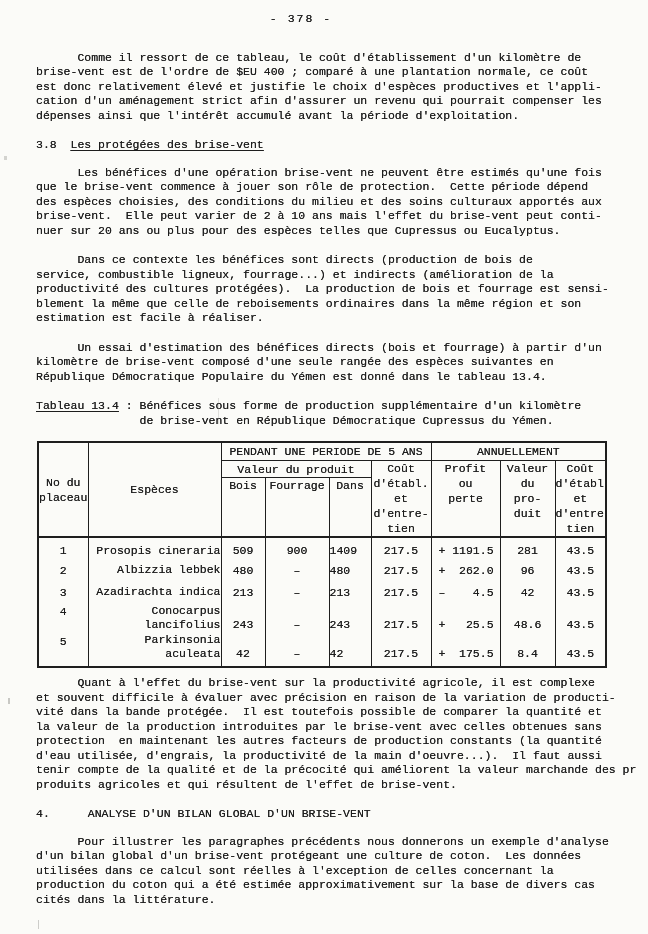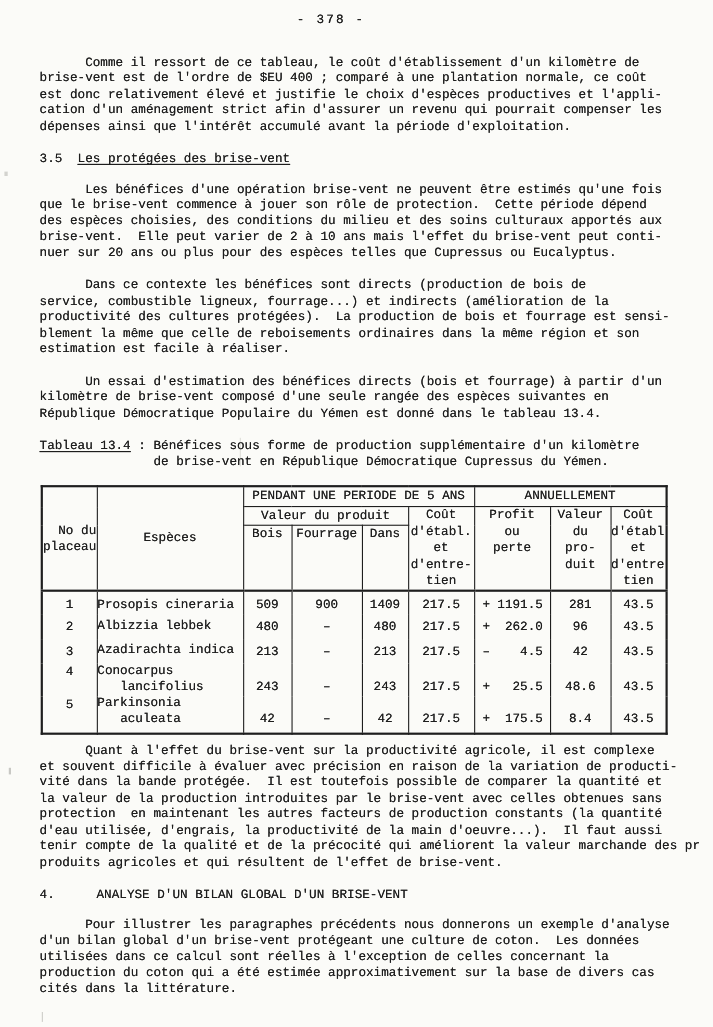--- a/index.html
+++ b/index.html
@@ -43,30 +43,30 @@
   table.benef th, table.benef td {
     border-left:1px solid #1e1e1e;
     border-right:1px solid #1e1e1e;
     padding:0; font-weight:normal;
     overflow:hidden;
   }
   thead th { white-space:pre-line; vertical-align:top; }
   th.grp { border-bottom:1px solid #1e1e1e; height:17px; vertical-align:middle; }
   th.valprod { border-bottom:1px solid #1e1e1e; height:16px; vertical-align:middle; }
   th.sep { border-bottom:2px solid #1e1e1e; }
-  th.corner { text-align:right; padding-left:3px; vertical-align:middle; }
+  th.corner { text-align:center; padding-left:3px; vertical-align:middle; }
   th.esp { vertical-align:middle;font-family:Liberation Mono, monospace; }
   th.subcol { padding-top:1px; }
   tbody td { text-align:center; vertical-align:middle; }
   tr.single { height:22px; }
   tr.double { height:30px; }
   tr.double td { vertical-align:bottom; padding-bottom:1px; }
   tr.double td.no { vertical-align:top; padding-top:1px; }
-  td.species { text-align:left; padding-left:4px; white-space:pre-wrap; line-height:14px; }
-  td.total { text-align:center; padding-right:5px; }
+  td.species { text-align:right; padding-left:4px; white-space:pre-wrap; line-height:14px; }
+  td.total { text-align:left; padding-right:5px; }
   .pflex { display:flex; justify-content:space-between; padding:0 6px 0 7px; }
   tbody tr:first-child td { padding-top:4px; }
   tbody tr:last-child td { padding-bottom:5px; }
 
   .taux { margin:0 0 14px 0; white-space:pre; }
 
   
   .speck { position:absolute; background:#8a8a85; }
   .sp1 { left:8px; top:698px; width:2px; height:6px; opacity:.45; }
   .sp2 { left:218px; top:398px; width:1px; height:26px; opacity:.25; }
@@ -79,21 +79,21 @@
 <div class="page">
 
   <div class="pagenum">- 378 -</div>
 
   <p class="doc">      Comme il ressort de ce tableau, le coût d'établissement d'un kilomètre de
 brise-vent est de l'ordre de $EU 400 ; comparé à une plantation normale, ce coût
 est donc relativement élevé et justifie le choix d'espèces productives et l'appli-
 cation d'un aménagement strict afin d'assurer un revenu qui pourrait compenser les
 dépenses ainsi que l'intérêt accumulé avant la période d'exploitation.</p>
 
-  <div class="heading"><span class="h-num">3.5</span><span class="u">Les protégées des brise-vent</span></div>
+  <div class="heading"><span class="h-num">3.8</span><span class="u">Les protégées des brise-vent</span></div>
 
   <p class="doc">      Les bénéfices d'une opération brise-vent ne peuvent être estimés qu'une fois
 que le brise-vent commence à jouer son rôle de protection.  Cette période dépend
 des espèces choisies, des conditions du milieu et des soins culturaux apportés aux
 brise-vent.  Elle peut varier de 2 à 10 ans mais l'effet du brise-vent peut conti-
 nuer sur 20 ans ou plus pour des espèces telles que Cupressus ou Eucalyptus.</p>
   <p class="doc">      Dans ce contexte les bénéfices sont directs (production de bois de
 service, combustible ligneux, fourrage...) et indirects (amélioration de la
 productivité des cultures protégées).  La production de bois et fourrage est sensi-
 blement la même que celle de reboisements ordinaires dans la même région et son

